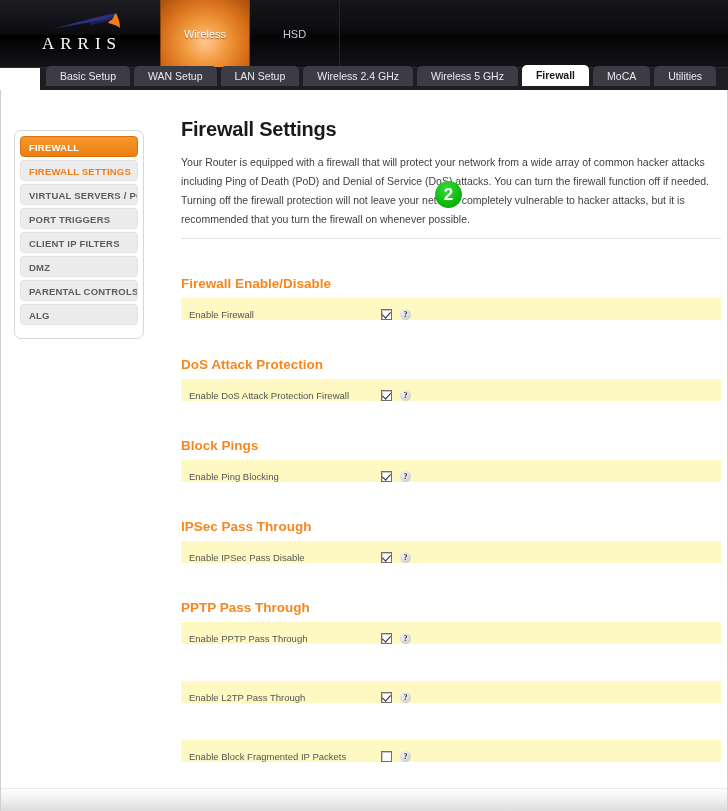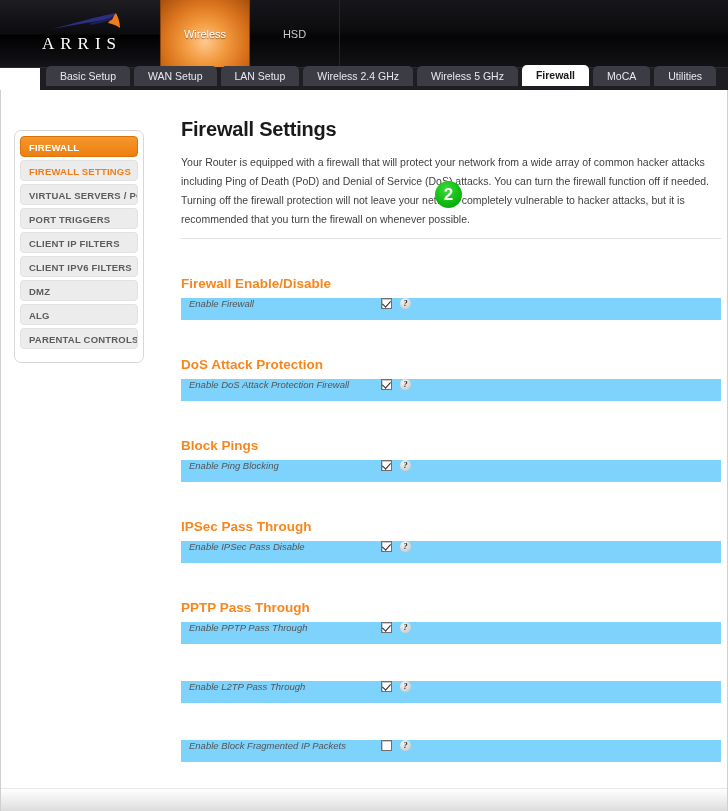--- a/index.html
+++ b/index.html
@@ -204,27 +204,26 @@
   }
 
   .section { margin-top: 37px; }
   .section-title {
     font-size: 13.5px;
     font-weight: bold;
     color: #f6871f;
     margin: 0 0 7px 0;
   }
   .row {
-    background: #7dd3fc;
+    background: #fef9c3;
     height: 22px;
     display: flex;
-    align-items: flex-start;
+    align-items: flex-end;
     width: 540px;
     box-sizing: border-box;
-    font-style: italic;
   }
   .row-label {
     width: 200px;
     padding-left: 8px;
     font-size: 9.5px;
     color: #555;
     box-sizing: border-box;
     white-space: nowrap;
   }
   .cb {
@@ -342,24 +341,23 @@
 <div class="page">
 
   <div class="step-badge">2</div>
 
   <div class="sidebar">
     <div class="side-item header-item">FIREWALL</div>
     <div class="side-item active">FIREWALL SETTINGS</div>
     <div class="side-item">VIRTUAL SERVERS / PORT ...</div>
     <div class="side-item">PORT TRIGGERS</div>
     <div class="side-item">CLIENT IP FILTERS</div>
-    <div class="side-item">CLIENT IPV6 FILTERS</div>
     <div class="side-item">DMZ</div>
+    <div class="side-item">PARENTAL CONTROLS</div>
     <div class="side-item">ALG</div>
-    <div class="side-item">PARENTAL CONTROLS</div>
   </div>
 
   <div class="content">
     <h1 class="page-title">Firewall Settings</h1>
     <p class="intro">Your Router is equipped with a firewall that will protect your network from a wide array of common hacker attacks including Ping of Death (PoD) and Denial of Service (DoS) attacks. You can turn the firewall function off if needed. Turning off the firewall protection will not leave your network completely vulnerable to hacker attacks, but it is recommended that you turn the firewall on whenever possible.</p>
     <div class="divider"></div>
 
     <div class="section">
       <div class="section-title">Firewall Enable/Disable</div>
       <div class="row">

